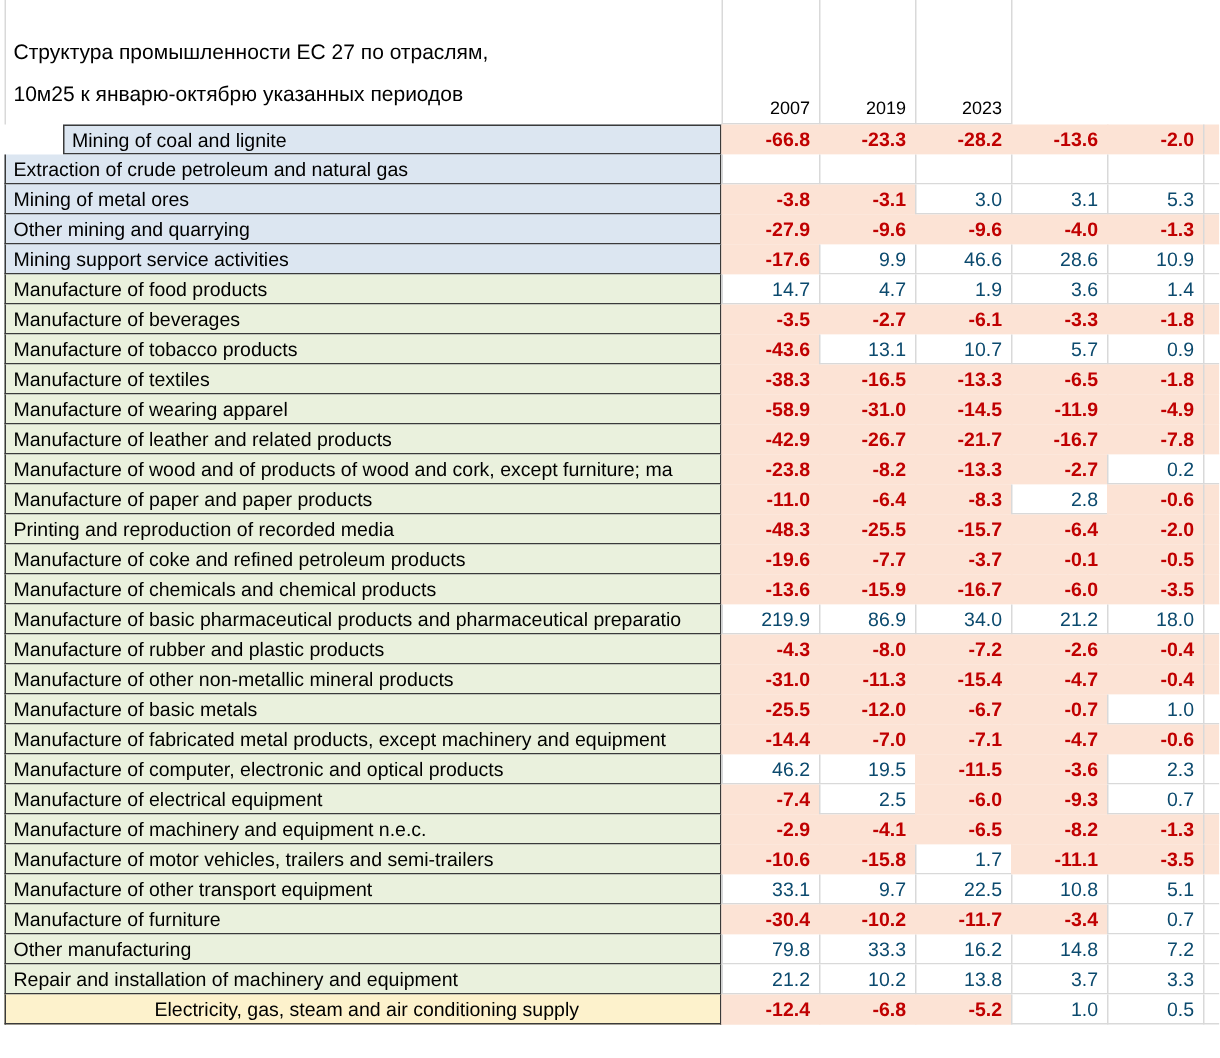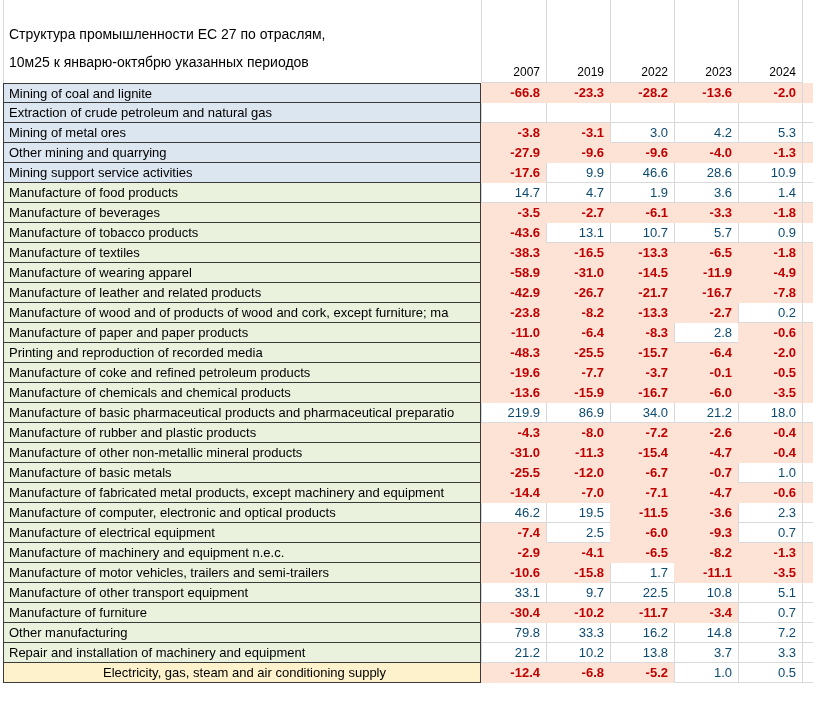--- a/index.html
+++ b/index.html
@@ -29,21 +29,21 @@
   .strip-h { border-left:1px solid var(--grid); }
 
   
   .label {
     font-size:13px; line-height:19px; color:#000;
     padding-left:5px;
     border-left:1px solid var(--border);
     border-right:1px solid var(--border);
     border-bottom:1px solid var(--border);
   }
-  .body .row:first-child .label { border-top:1px solid var(--border); }
+  .body .row:first-child .label { border-top:1px solid var(--border);margin-left:39px; }
   .g-blue   { background:var(--blue); }
   .g-green  { background:var(--green); }
   .g-yellow { background:var(--yellow);text-align:center; }
 
   
   .val {
     font-size:13px; line-height:19px; text-align:right; padding-right:6px;
   }
   .pos {
     background:#fff; color:#0c4a6e;
@@ -65,23 +65,21 @@
 
 <div id="sheet">
 
   <div class="row header-row">
     <div class="cell title-cell">
       <div>Структура промышленности ЕС 27 по отраслям,</div>
       <div>10м25 к январю-октябрю указанных периодов</div>
     </div>
     <div class="cell yh">2007</div>
     <div class="cell yh">2019</div>
-    <div class="cell yh">2022</div>
     <div class="cell yh">2023</div>
-    <div class="cell yh">2024</div>
     <div class="cell strip-h"></div>
   </div>
 
   <div class="body" id="table-body">
       <div class="row">
         <div class="cell label g-blue">Mining of coal and lignite</div>
         <div class="cell val neg">-66.8</div>
         <div class="cell val neg">-23.3</div>
         <div class="cell val neg">-28.2</div>
         <div class="cell val neg">-13.6</div>
@@ -95,21 +93,21 @@
         <div class="cell val pos"></div>
         <div class="cell val pos"></div>
         <div class="cell val pos"></div>
         <div class="cell strip s-pos"></div>
       </div>
       <div class="row">
         <div class="cell label g-blue">Mining of metal ores</div>
         <div class="cell val neg">-3.8</div>
         <div class="cell val neg">-3.1</div>
         <div class="cell val pos">3.0</div>
-        <div class="cell val pos">4.2</div>
+        <div class="cell val pos">3.1</div>
         <div class="cell val pos">5.3</div>
         <div class="cell strip s-pos"></div>
       </div>
       <div class="row">
         <div class="cell label g-blue">Other mining and quarrying</div>
         <div class="cell val neg">-27.9</div>
         <div class="cell val neg">-9.6</div>
         <div class="cell val neg">-9.6</div>
         <div class="cell val neg">-4.0</div>
         <div class="cell val neg">-1.3</div>

